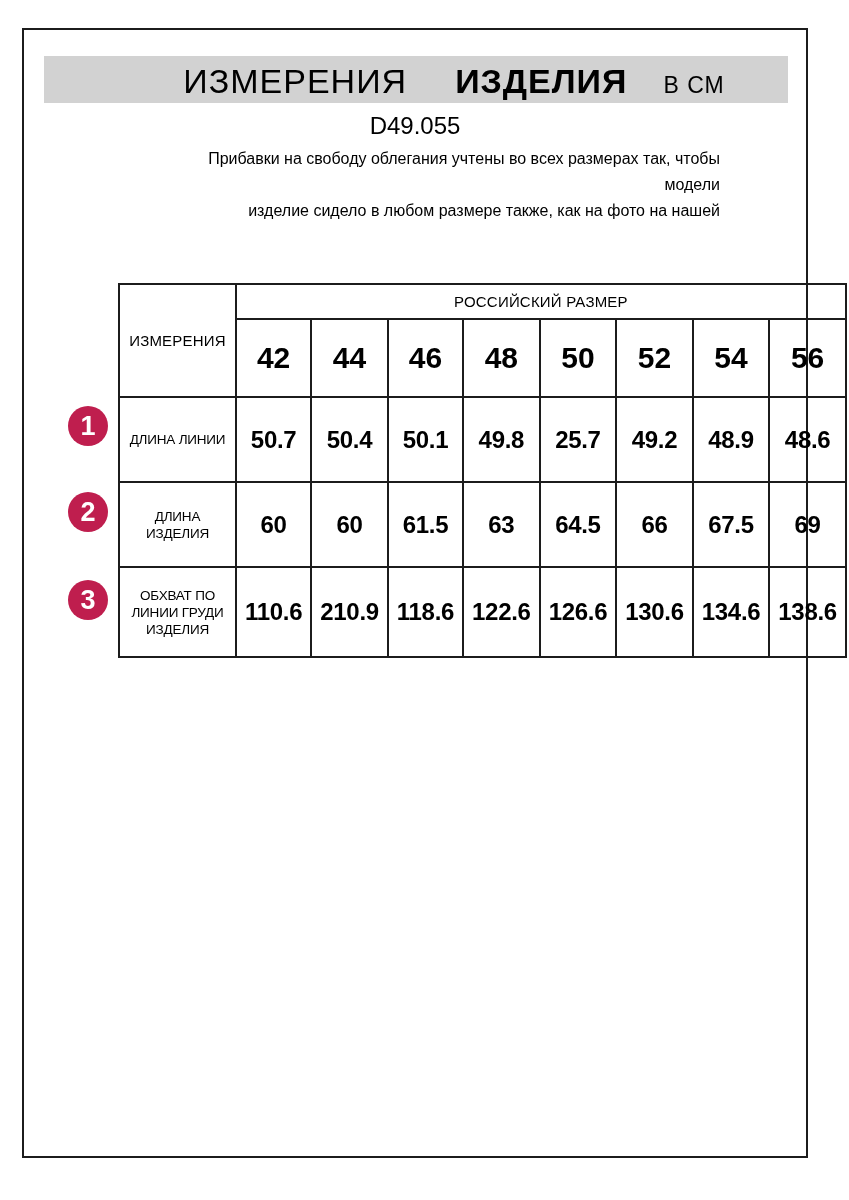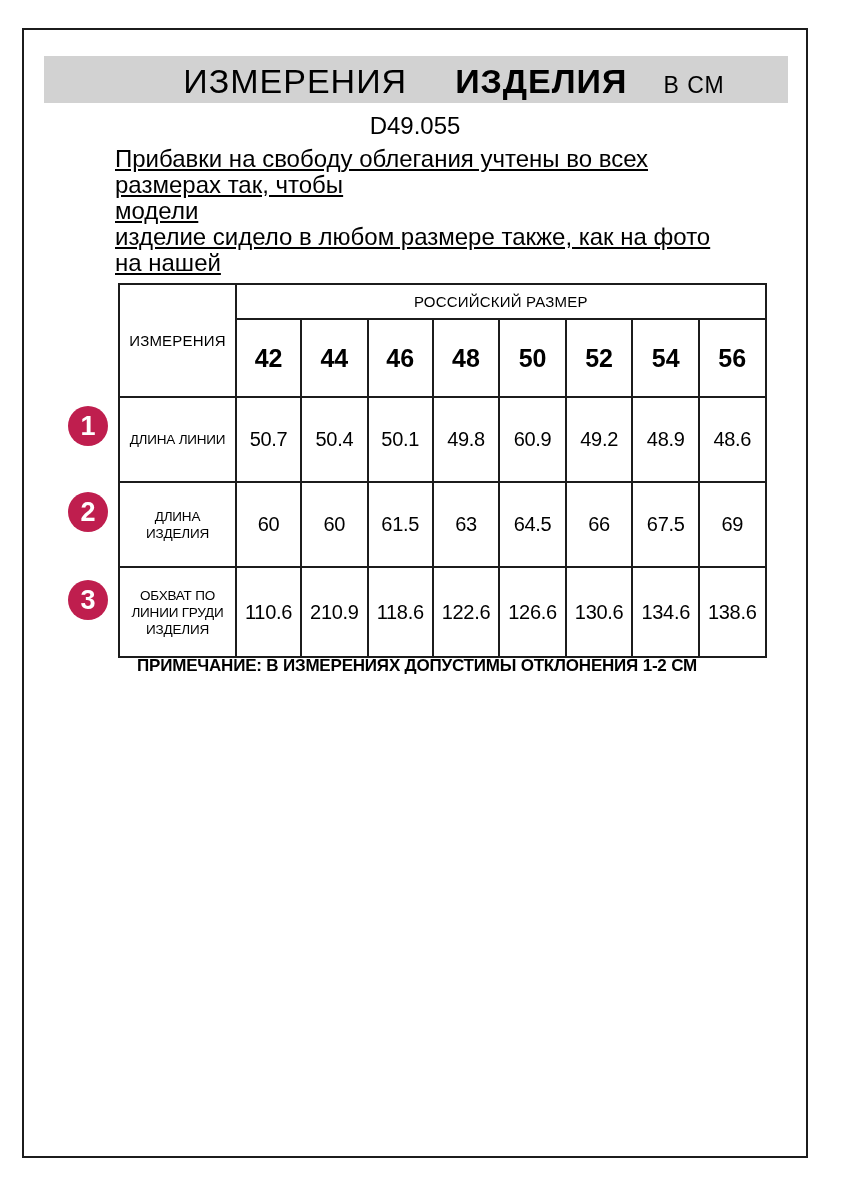--- a/index.html
+++ b/index.html
@@ -50,25 +50,24 @@
     width: 786px;
     text-align: center;
     font-size: 24px;
     font-weight: 400;
   }
   .description {
     position: absolute;
     left: 115px;
     top: 146px;
     width: 605px;
-    text-align: left;
-    font-size: 24px;
+    text-align: right;
+    font-size: 16px;
     line-height: 26px;
     font-weight: 400;
-    text-decoration: underline;
   }
   table.size-table {
     position: absolute;
     left: 118px;
     top: 283px;
     border-collapse: collapse;
     table-layout: fixed;
   }
   table.size-table td {
     border: 2px solid #1c1c1c;
@@ -83,32 +82,32 @@
     letter-spacing: 0.2px;
   }
   td.group-cell {
     height: 22px;
     font-size: 15px;
     letter-spacing: 0.2px;
   }
   td.size-cell {
     width: 60px;
     height: 78px;
-    font-size: 25px;
+    font-size: 30px;
     font-weight: 700;
   }
   td.label-cell {
     font-size: 13.5px;
     letter-spacing: -0.2px;
     white-space: pre-line;
     line-height: 17px;
   }
   td.value-cell {
-    font-size: 20px;
-    font-weight: 400;
+    font-size: 24px;
+    font-weight: 700;
     letter-spacing: -0.3px;
   }
   tr.data-row-1 td { height: 85px; }
   tr.data-row-2 td { height: 85px; }
   tr.data-row-3 td { height: 90px; }
   .badge {
     position: absolute;
     left: 68px;
     width: 40px;
     height: 40px;
@@ -170,21 +169,21 @@
       <td class="size-cell">52</td>
       <td class="size-cell">54</td>
       <td class="size-cell">56</td>
     </tr>
     <tr class="data-row-1">
       <td class="label-cell">ДЛИНА ЛИНИИ</td>
       <td class="value-cell">50.7</td>
       <td class="value-cell">50.4</td>
       <td class="value-cell">50.1</td>
       <td class="value-cell">49.8</td>
-      <td class="value-cell">60.9</td>
+      <td class="value-cell">25.7</td>
       <td class="value-cell">49.2</td>
       <td class="value-cell">48.9</td>
       <td class="value-cell">48.6</td>
     </tr>
     <tr class="data-row-2">
       <td class="label-cell">ДЛИНА
 ИЗДЕЛИЯ</td>
       <td class="value-cell">60</td>
       <td class="value-cell">60</td>
       <td class="value-cell">61.5</td>
@@ -207,14 +206,13 @@
       <td class="value-cell">134.6</td>
       <td class="value-cell">138.6</td>
     </tr>
   </tbody>
     </table>
 
   <div class="badge badge-1">1</div>
   <div class="badge badge-2">2</div>
   <div class="badge badge-3">3</div>
 
-  <div class="note">ПРИМЕЧАНИЕ: В ИЗМЕРЕНИЯХ ДОПУСТИМЫ ОТКЛОНЕНИЯ 1-2 СМ</div>
 </div>
 
 </body></html>

